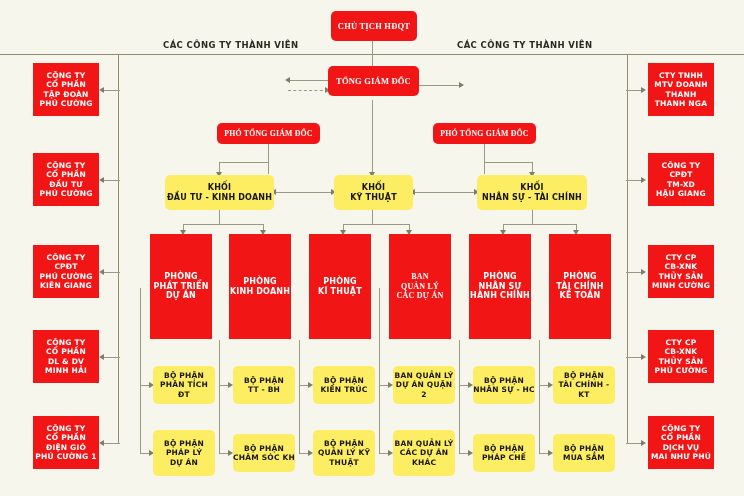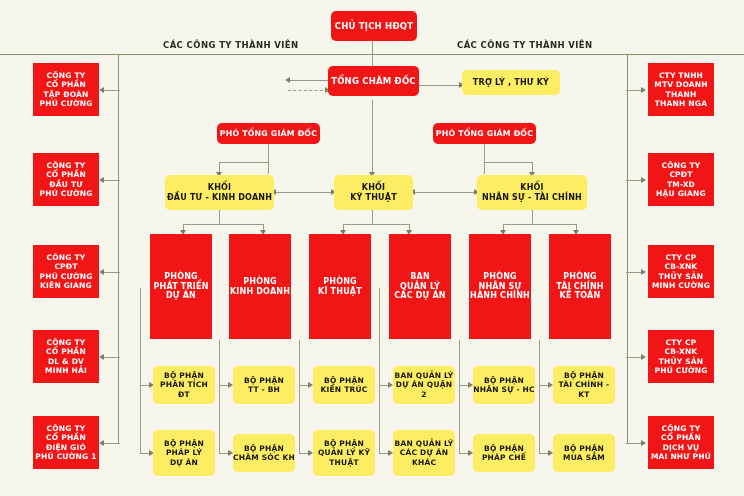--- a/index.html
+++ b/index.html
@@ -30,21 +30,21 @@
     text-align:center;
     box-sizing:border-box;
     line-height:1.22;
     letter-spacing:.2px;
     white-space:pre-line;
   }
   .red{
     background:#f21515;color:#ffffff;
     font-weight:bold;
   }
-  .red.rnd{border-radius:5px;}
+  .red.rnd{border-radius:5px;font-family:Liberation Serif, serif;}
   .yellow{
     background:#fced63;color:#17150c;
     font-weight:bold;border-radius:5px;
   }
 
   .lbl{
     position:absolute;
     color:#2a2a22;font-weight:bold;
     font-size:8.5px;letter-spacing:.4px;
     white-space:nowrap;
@@ -172,41 +172,40 @@
   <div class="ln h" style="left:539px;top:385px;width:10px;"></div>
   <div class="arw r" style="left:548px;top:381.5px;"></div>
   <div class="ln h" style="left:539px;top:453px;width:10px;"></div>
   <div class="arw r" style="left:548px;top:449.5px;"></div>
 
   <div class="lbl" style="left:163px;top:40px;">CÁC CÔNG TY THÀNH VIÊN</div>
   <div class="lbl" style="left:457px;top:40px;">CÁC CÔNG TY THÀNH VIÊN</div>
 
   <div class="box red rnd" style="left:331px;top:11px;width:86px;height:30px;font-size:8.5px;">CHỦ TỊCH HĐQT</div>
 
-  <div class="box red rnd" style="left:328px;top:66px;width:91px;height:30px;font-size:8.5px;">TỔNG CHĂM ĐỐC</div>
-  <div class="box yellow" style="left:462px;top:70px;width:98px;height:25px;font-size:8px;">TRỢ LÝ , THƯ KÝ</div>
+  <div class="box red rnd" style="left:328px;top:66px;width:91px;height:30px;font-size:8.5px;">TỔNG GIÁM ĐỐC</div>
 
   <div class="box red rnd" style="left:217px;top:123px;width:103px;height:21px;font-size:7.8px;">PHÓ TỔNG GIÁM ĐỐC</div>
   <div class="box red rnd" style="left:433px;top:123px;width:103px;height:21px;font-size:7.8px;">PHÓ TỔNG GIÁM ĐỐC</div>
 
   <div class="box yellow" style="left:165px;top:175px;width:109px;height:35px;font-size:8px;">KHỐI
 ĐẦU TƯ - KINH DOANH</div>
   <div class="box yellow" style="left:334px;top:175px;width:79px;height:35px;font-size:8px;">KHỐI
 KỸ THUẬT</div>
   <div class="box yellow" style="left:477px;top:175px;width:110px;height:35px;font-size:8px;">KHỐI
 NHÂN SỰ - TÀI CHÍNH</div>
 
   <div class="box red" style="left:150px;top:234px;width:62px;height:105px;font-size:8px;">PHÒNG
 PHÁT TRIỂN
 DỰ ÁN</div>
   <div class="box red" style="left:229px;top:234px;width:62px;height:105px;font-size:8px;">PHÒNG
 KINH DOANH</div>
   <div class="box red" style="left:309px;top:234px;width:62px;height:105px;font-size:8px;">PHÒNG
 KĨ THUẬT</div>
-  <div class="box red" style="left:389px;top:234px;width:62px;height:105px;font-size:8px;">BAN
+  <div class="box red" style="left:389px;top:234px;width:62px;height:105px;font-size:8px;font-family:Liberation Serif, serif;">BAN
 QUẢN LÝ
 CÁC DỰ ÁN</div>
   <div class="box red" style="left:469px;top:234px;width:62px;height:105px;font-size:8px;">PHÒNG
 NHÂN SỰ
 HÀNH CHÍNH</div>
   <div class="box red" style="left:549px;top:234px;width:62px;height:105px;font-size:8px;">PHÒNG
 TÀI CHÍNH
 KẾ TOÁN</div>
 
   <div class="box yellow" style="left:153px;top:366px;width:62px;height:38px;font-size:7.5px;">BỘ PHẬN

